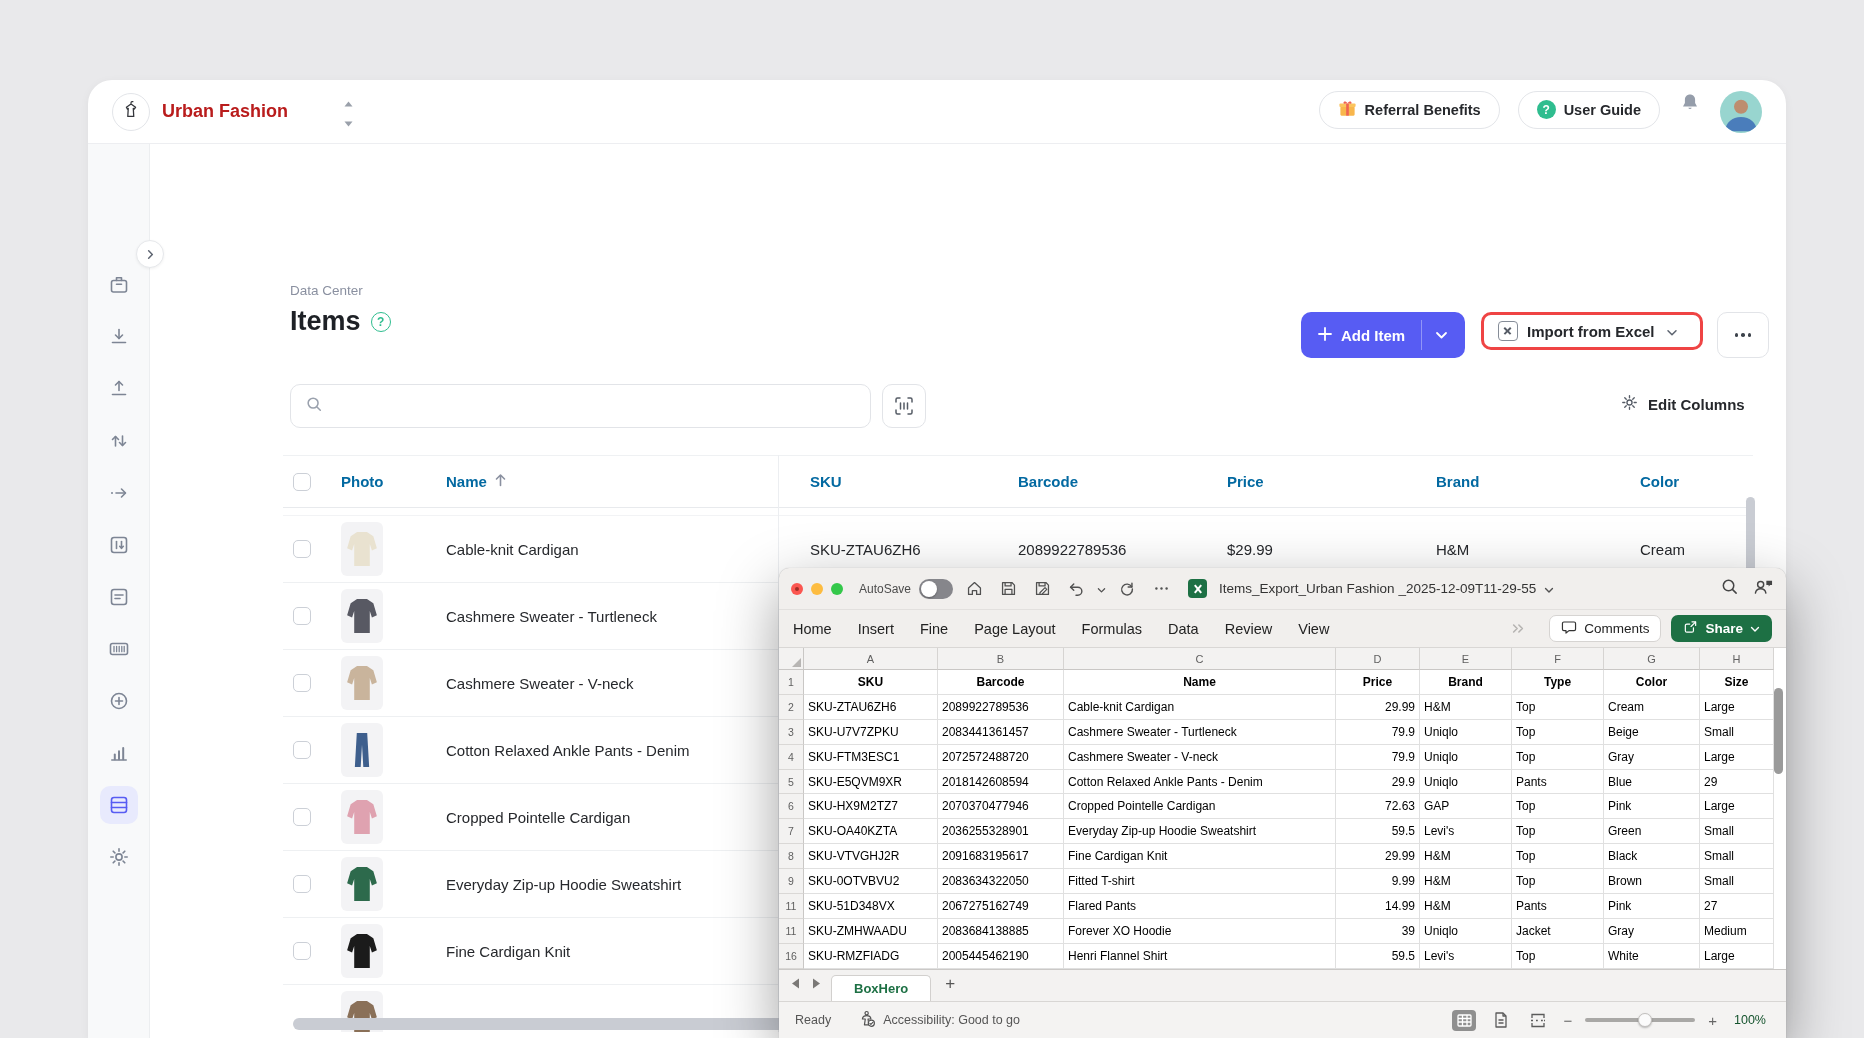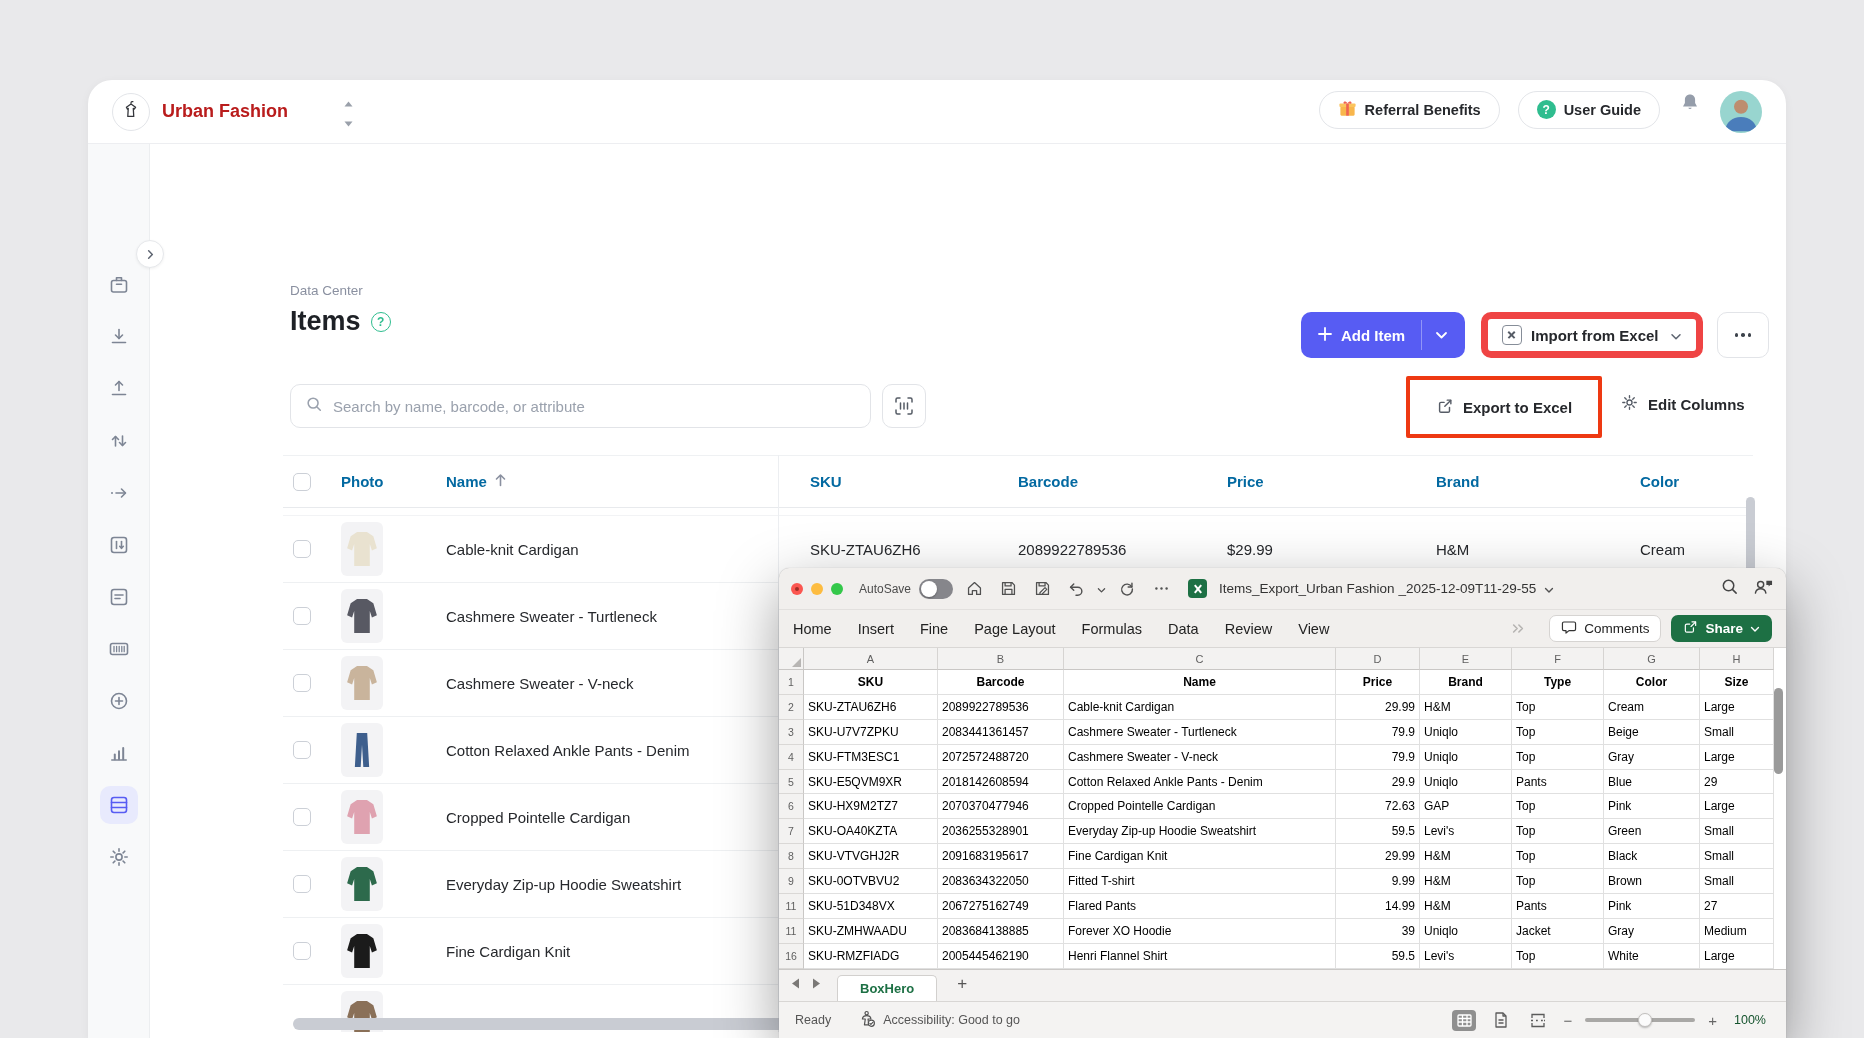--- a/index.html
+++ b/index.html
@@ -38,22 +38,22 @@
   .page-title-row { position:absolute; left:202px; top:226px; display:flex; align-items:center; gap:10px; }
   .page-title { font-size:27px; font-weight:bold; color:#1e2126; }
   .help-outline { width:20px; height:20px; border-radius:50%; border:1.6px solid #2fbd8f; color:#2fbd8f;
     font-size:12px; font-weight:bold; display:flex; align-items:center; justify-content:center; }
 
   .btn-add { position:absolute; left:1213px; top:232px; height:46px; width:164px; background:#575cf3;
     border-radius:10px; display:flex; align-items:stretch; color:#fff; cursor:pointer; }
   .btn-add .main { display:flex; align-items:center; gap:8px; padding:0 16px; font-size:15px; font-weight:bold; }
   .btn-add .sep { width:1px; background:rgba(255,255,255,.35); margin:8px 0; }
   .btn-add .caret { display:flex; align-items:center; padding:0 13px; }
-  .btn-import { position:absolute; left:1393px; top:232px; height:46px; width:222px; background:#fff;
-    border:7px solid #ef4444; border-radius:10px; display:flex; align-items:center; gap:9px; padding:0 14px;
+  .btn-import { position:absolute; left:1393px; top:232px; height:38px; width:222px; background:#fff;
+    border:3px solid #ef4444; border-radius:10px; display:flex; align-items:center; gap:9px; padding:0 14px;
     font-size:15px; font-weight:bold; color:#26282c; cursor:pointer; }
   .x-badge { width:20px; height:20px; border:1.6px solid #868d98; border-radius:4px; position:relative; }
   .x-badge:before,.x-badge:after { content:""; position:absolute; left:4px; top:8px; width:9px; height:1.8px; background:#565c66; }
   .x-badge:before { transform:rotate(45deg); } .x-badge:after { transform:rotate(-45deg); }
   .btn-more { position:absolute; left:1629px; top:232px; height:46px; width:52px; background:#fff;
     border:1px solid #e2e4e8; border-radius:10px; display:flex; align-items:center; justify-content:center; gap:3px; cursor:pointer; }
   .btn-more i { width:3.5px; height:3.5px; border-radius:50%; background:#3d434c; }
 
   .searchbox { position:absolute; left:202px; top:304px; width:581px; height:44px; border:1px solid #e2e4e8;
     border-radius:10px; display:flex; align-items:center; gap:10px; padding:0 14px; background:#fff; }
@@ -121,21 +121,21 @@
     font-size:11px; color:#5f5f5f; display:flex; align-items:center; justify-content:center; }
   .xl-row { display:flex; height:24.9px; }
   .xl-gut { width:25px; background:#f3f2f1; border-right:1px solid #c9c7c5; border-bottom:1px solid #dad8d6;
     font-size:10.5px; color:#5f5f5f; display:flex; align-items:center; justify-content:center; }
   .xl-cell { border-right:1px solid #e0e0e0; border-bottom:1px solid #e0e0e0; font-size:12px; color:#000;
     display:flex; align-items:center; padding:0 4px; white-space:nowrap; overflow:hidden; cursor:cell; }
   .xl-cell.hd { font-weight:bold; justify-content:center; }
   .xl-cell.num { justify-content:flex-end; }
   .xl-vscroll { position:absolute; right:3px; top:40px; width:9px; height:86px; border-radius:5px; background:#9a9a9a; }
 
-  .xl-tabbar { height:32px; background:#f3f2f1; border-top:1px solid #cbc9c7; display:flex; align-items:flex-end; padding:0 8px; gap:10px; }
+  .xl-tabbar { height:32px; background:#f3f2f1; border-top:1px solid #cbc9c7; display:flex; align-items:flex-end; padding:0 8px; gap:4px; }
   .tab-arrows { display:flex; align-items:center; gap:12px; padding:0 6px 8px 4px; }
   .sheet-tab { height:26px; background:#fff; border:1px solid #d2d0ce; border-bottom:none; border-radius:5px 5px 0 0;
     display:flex; align-items:center; padding:0 22px; font-size:13px; font-weight:bold; color:#1d7044; cursor:pointer; }
   .tab-add { padding:0 10px 7px 10px; font-size:17px; color:#555; cursor:pointer; }
 
   .xl-status { height:37px; background:#f4f3f2; border-top:1px solid #d8d6d4; display:flex; align-items:center; padding:0 16px; font-size:12.5px; color:#555; }
   .xl-status .ready { margin-right:28px; }
   .acc { display:flex; align-items:center; gap:7px; }
   .xl-status-right { margin-left:auto; display:flex; align-items:center; gap:13px; }
   .view-ic { width:24px; height:21px; border-radius:4px; display:flex; align-items:center; justify-content:center; cursor:pointer; }
@@ -327,41 +327,28 @@
         <i></i>
       </div>
 
     <div class="searchbox">
       <span>
         <svg width="18" height="18" viewBox="0 0 20 20" fill="none" stroke="#9aa1ad" stroke-width="1.7" stroke-linecap="round">
             <circle cx="9" cy="9" r="5.5"></circle>
             <path d="M13.3 13.3L17 17"></path>
           </svg>
       </span>
-      <input placeholder="Search by name, barcode, or attribute" style="">
     </div>
     <div class="scan-btn">
       <svg width="20" height="20" viewBox="0 0 20 20" fill="none" stroke="#565c66" stroke-width="1.5" stroke-linecap="round">
         <path d="M2 6V3.5A1.5 1.5 0 0 1 3.5 2H6M14 2h2.5A1.5 1.5 0 0 1 18 3.5V6M18 14v2.5a1.5 1.5 0 0 1-1.5 1.5H14M6 18H3.5A1.5 1.5 0 0 1 2 16.5V14"></path>
         <path d="M6.5 7v6M10 7v6M13.5 7v6"></path>
       </svg>
     </div>
 
-    <div class="export-hl">
-      <div class="btn-flat">
-        <span>
-          <svg width="18" height="18" viewBox="0 0 20 20" fill="none" stroke="#565c66" stroke-width="1.6" stroke-linecap="round" stroke-linejoin="round">
-            <path d="M12.5 3.5h4v4"></path>
-              <path d="M16.2 3.8l-6.4 6.4"></path>
-            <path d="M15 11.5v4a1.5 1.5 0 0 1-1.5 1.5h-8A1.5 1.5 0 0 1 4 15.5v-8A1.5 1.5 0 0 1 5.5 6H9"></path>
-          </svg>
-        </span>
-        <span>Export to Excel</span>
-      </div>
-    </div>
     <div class="btn-flat edit-cols">
       <span>
         <svg width="19" height="19" viewBox="0 0 24 24" fill="none" stroke="#565c66" stroke-width="1.7" stroke-linecap="round">
           <circle cx="12" cy="12" r="3.2"></circle>
           <path d="M12 3.5v2.6M12 17.9v2.6M3.5 12h2.6M17.9 12h2.6M6 6l1.9 1.9M16.1 16.1L18 18M6 18l1.9-1.9M16.1 7.9L18 6"></path>
         </svg>
       </span>
       <span>Edit Columns</span>
     </div>
 

